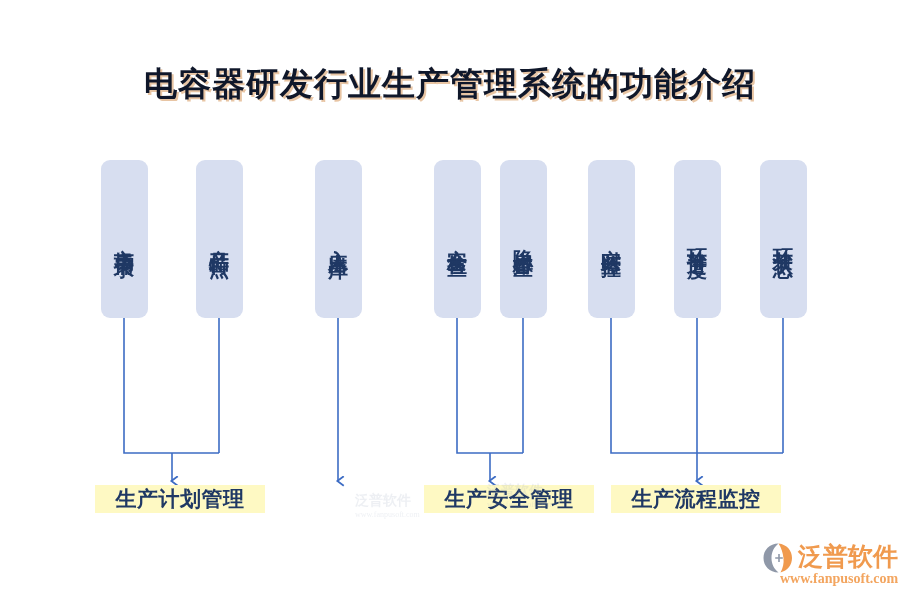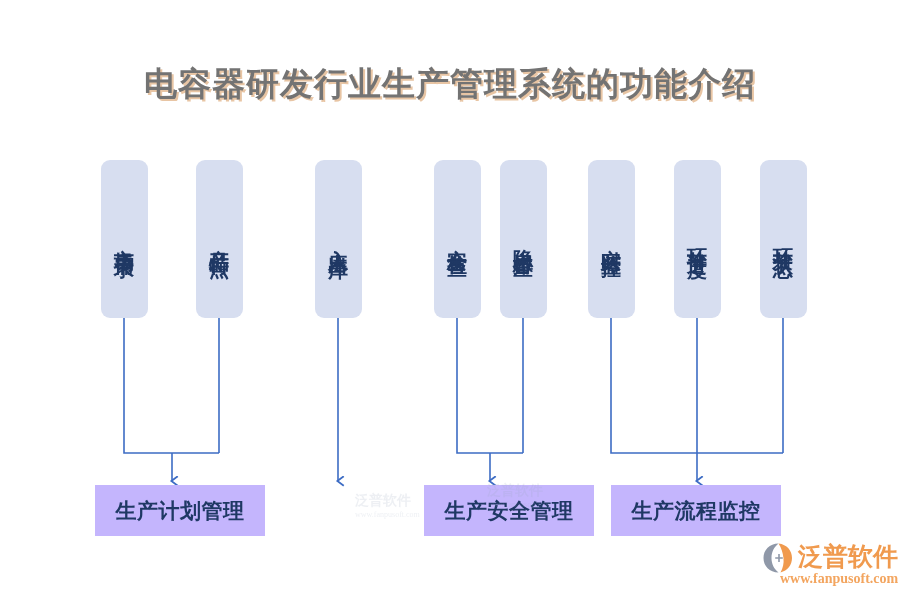--- a/index.html
+++ b/index.html
@@ -22,21 +22,21 @@
 
   
   #page-title {
     position: absolute;
     left: 0;
     top: 62px;
     width: 900px;
     text-align: center;
     font-size: 33px;
     font-weight: bold;
-    color: #737373;
+    color: #0f172a;
     letter-spacing: 1px;
     text-shadow: 2px 2px 0 rgba(214, 150, 90, 0.55);
     white-space: nowrap;
   }
 
   
   .vbox {
     position: absolute;
     top: 160px;
     width: 47px;
@@ -60,22 +60,22 @@
     font-weight: bold;
     color: #1f3864;
     letter-spacing: 3px;
     line-height: 1;
   }
 
   
   .bbox {
     position: absolute;
     top: 485px;
-    height: 51px;
-    background: #c4b5fd;
+    height: 28px;
+    background: #fef9c3;
     display: flex;
     align-items: center;
     justify-content: center;
     box-sizing: border-box;
   }
   .bbox-label {
     font-size: 21px;
     font-weight: bold;
     color: #1f3864;
     letter-spacing: 0.5px;

